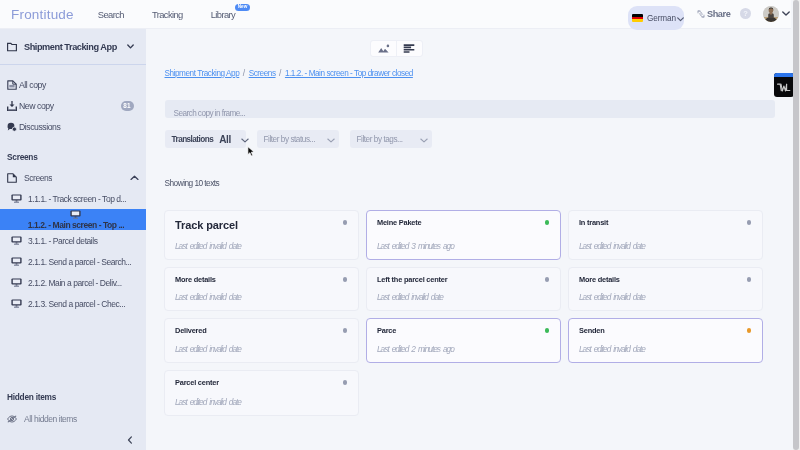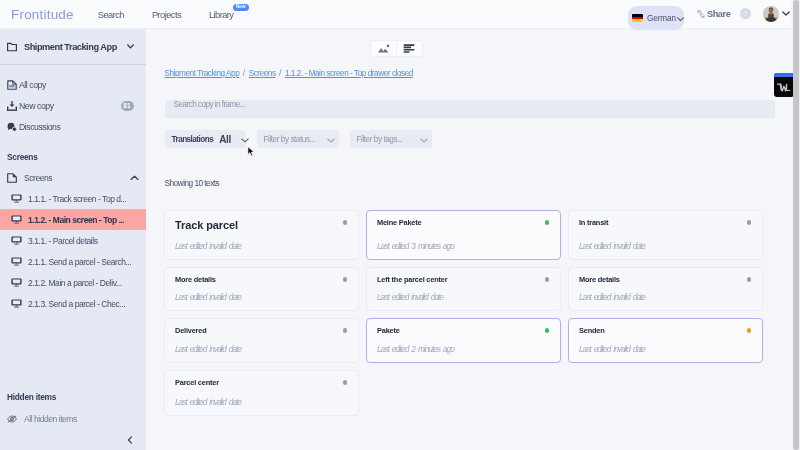--- a/index.html
+++ b/index.html
@@ -36,39 +36,39 @@
 .side-top .name { font-size:9.2px; font-weight:bold; color:#333a52; margin-left:7px; letter-spacing:-0.45px; white-space:nowrap; }
 .side-top .chev { margin-left:auto; }
 .side-div { height:1px; background:#ccd5ec; }
 .srow { height:21px; display:flex; align-items:center; padding:0 12.5px 0 7px; font-size:8.7px; color:#454b63; letter-spacing:-0.45px; }
 .srow .ic { width:10px; height:10px; display:flex; align-items:center; justify-content:flex-start; flex:0 0 10px; }
 .srow .tx { margin-left:2px; white-space:nowrap; }
 .srow .cnt { margin-left:auto; background:#a0a8c0; color:#fff; font-size:6.4px; font-weight:bold;
   border-radius:5px; min-width:13px; height:10px; display:flex; align-items:center; justify-content:center; letter-spacing:0.1px; }
 .sechdr { font-size:8.3px; font-weight:bold; color:#343b53; padding:0 7px; height:21px; display:flex; align-items:center; letter-spacing:-0.25px; }
 .sitem { height:21px; display:flex; align-items:center; padding:0 7px; font-size:8.5px; color:#474d64; letter-spacing:-0.45px; }
-.sitem.sel { background:#fca5a5; }
+.sitem.sel { background:#3b82f6;flex-direction:column; }
 .sitem.sel .tx { font-weight:bold; color:#2e3449; }
 .sitem .ic { width:11px; height:11px; flex:0 0 11px; display:flex; align-items:center; justify-content:flex-start; }
 .sitem .tx { margin-left:6px; white-space:nowrap; overflow:hidden; }
 .sitem .chev { margin-left:auto; }
 .sitem.screen-row .ic { margin-left:4px; }
 .collapse { position:absolute; left:127px; top:407px; cursor:pointer; line-height:0; }
 
 
 .main { position:absolute; left:146px; top:29px; width:645px; height:421px; background:#f4f6fa; z-index:0; overflow:hidden; }
 .viewtoggle { z-index:2; position:absolute; left:224px; top:11px; width:53px; height:17px; background:#fcfcfe;
   border:1px solid #edeff6; border-radius:3px; display:flex; overflow:hidden; }
 .viewtoggle > div { flex:1; display:flex; align-items:center; justify-content:center; }
 .vt-sep { width:1px; background:#eef0f6; flex:0 0 1px !important; }
 .crumbs { z-index:2; position:absolute; left:18.5px; top:39px; font-size:8.2px; letter-spacing:-0.45px; display:flex; align-items:baseline; white-space:nowrap; }
 .crumbs a { color:#4c90f0; text-decoration:underline; text-underline-offset:1px; text-decoration-thickness:0.7px; }
 .crumbs .sep { color:#8a91a6; margin:0 3.5px; font-size:8.6px; letter-spacing:0; }
 .searchbar { z-index:2; position:absolute; left:18.5px; top:71px; width:610px; height:18px; background:#e6eaf3;
-  border-radius:3px; display:flex; align-items:flex-start; padding:0 9px; }
+  border-radius:3px; display:flex; align-items:flex-end; padding:0 9px; }
 .searchbar input { border:0; background:transparent; font-family:inherit; font-size:8.2px; letter-spacing:-0.55px; color:#555c74; width:100%; outline:none; }
 .searchbar input::placeholder { color:#9096ac; }
 .filters { z-index:2; position:absolute; left:18.5px; top:101px; display:flex; }
 .fchip { height:18px; background:#e8ebf4; border-radius:3px; display:flex; align-items:center; padding:0 7px; margin-right:11px; }
 .fchip .lb { font-size:8.2px; letter-spacing:-0.45px; color:#9197ac; white-space:nowrap; }
 .fchip .lb.b { font-weight:bold; color:#3c4358; letter-spacing:-0.55px; }
 .fchip .vl { font-size:10px; color:#3c4358; font-weight:bold; margin-left:6px; letter-spacing:-0.3px; }
 .fchip .chev { margin-left:10px; }
 .showing { z-index:2; position:absolute; left:18.5px; top:149px; font-size:8.3px; letter-spacing:-0.53px; color:#4b5267; }
 .grid { z-index:2; position:absolute; left:18px; top:181px; width:610px; display:grid; grid-template-columns:repeat(3,195px); grid-template-rows:50px 44px 45px 46px; column-gap:12px; row-gap:12px;gap:7px; }
@@ -95,21 +95,21 @@
 </style>
 </head>
 <body>
 
 <div class="app">
 
   <div class="header">
     <div class="logo">Frontitude</div>
     <div class="nav">
       <a class="nav-item"><span>Search</span></a>
-      <a class="nav-item"><span>Projects</span></a>
+      <a class="nav-item"><span>Tracking</span></a>
       <a class="nav-item"><span>Library</span><span class="badge-new">New</span></a>
     </div>
     <div class="hright">
       <div class="lang">
         <span class="flag">
             <i style="background:#000"></i>
             <i style="background:#d00"></i>
             <i style="background:#fc0"></i>
           </span>
         <span class="lbl">German</span>
@@ -379,21 +379,21 @@
           <div class="t">More details</div>
           <div class="d">Last edited invalid date</div>
           <div class="dot gray"></div>
         </div>
         <div class="card">
           <div class="t">Delivered</div>
           <div class="d">Last edited invalid date</div>
           <div class="dot gray"></div>
         </div>
         <div class="card sel">
-          <div class="t">Pakete</div>
+          <div class="t">Parce</div>
           <div class="d">Last edited 2 minutes ago</div>
           <div class="dot green"></div>
         </div>
         <div class="card sel">
           <div class="t">Senden</div>
           <div class="d">Last edited invalid date</div>
           <div class="dot orange"></div>
         </div>
         <div class="card">
           <div class="t">Parcel center</div>

